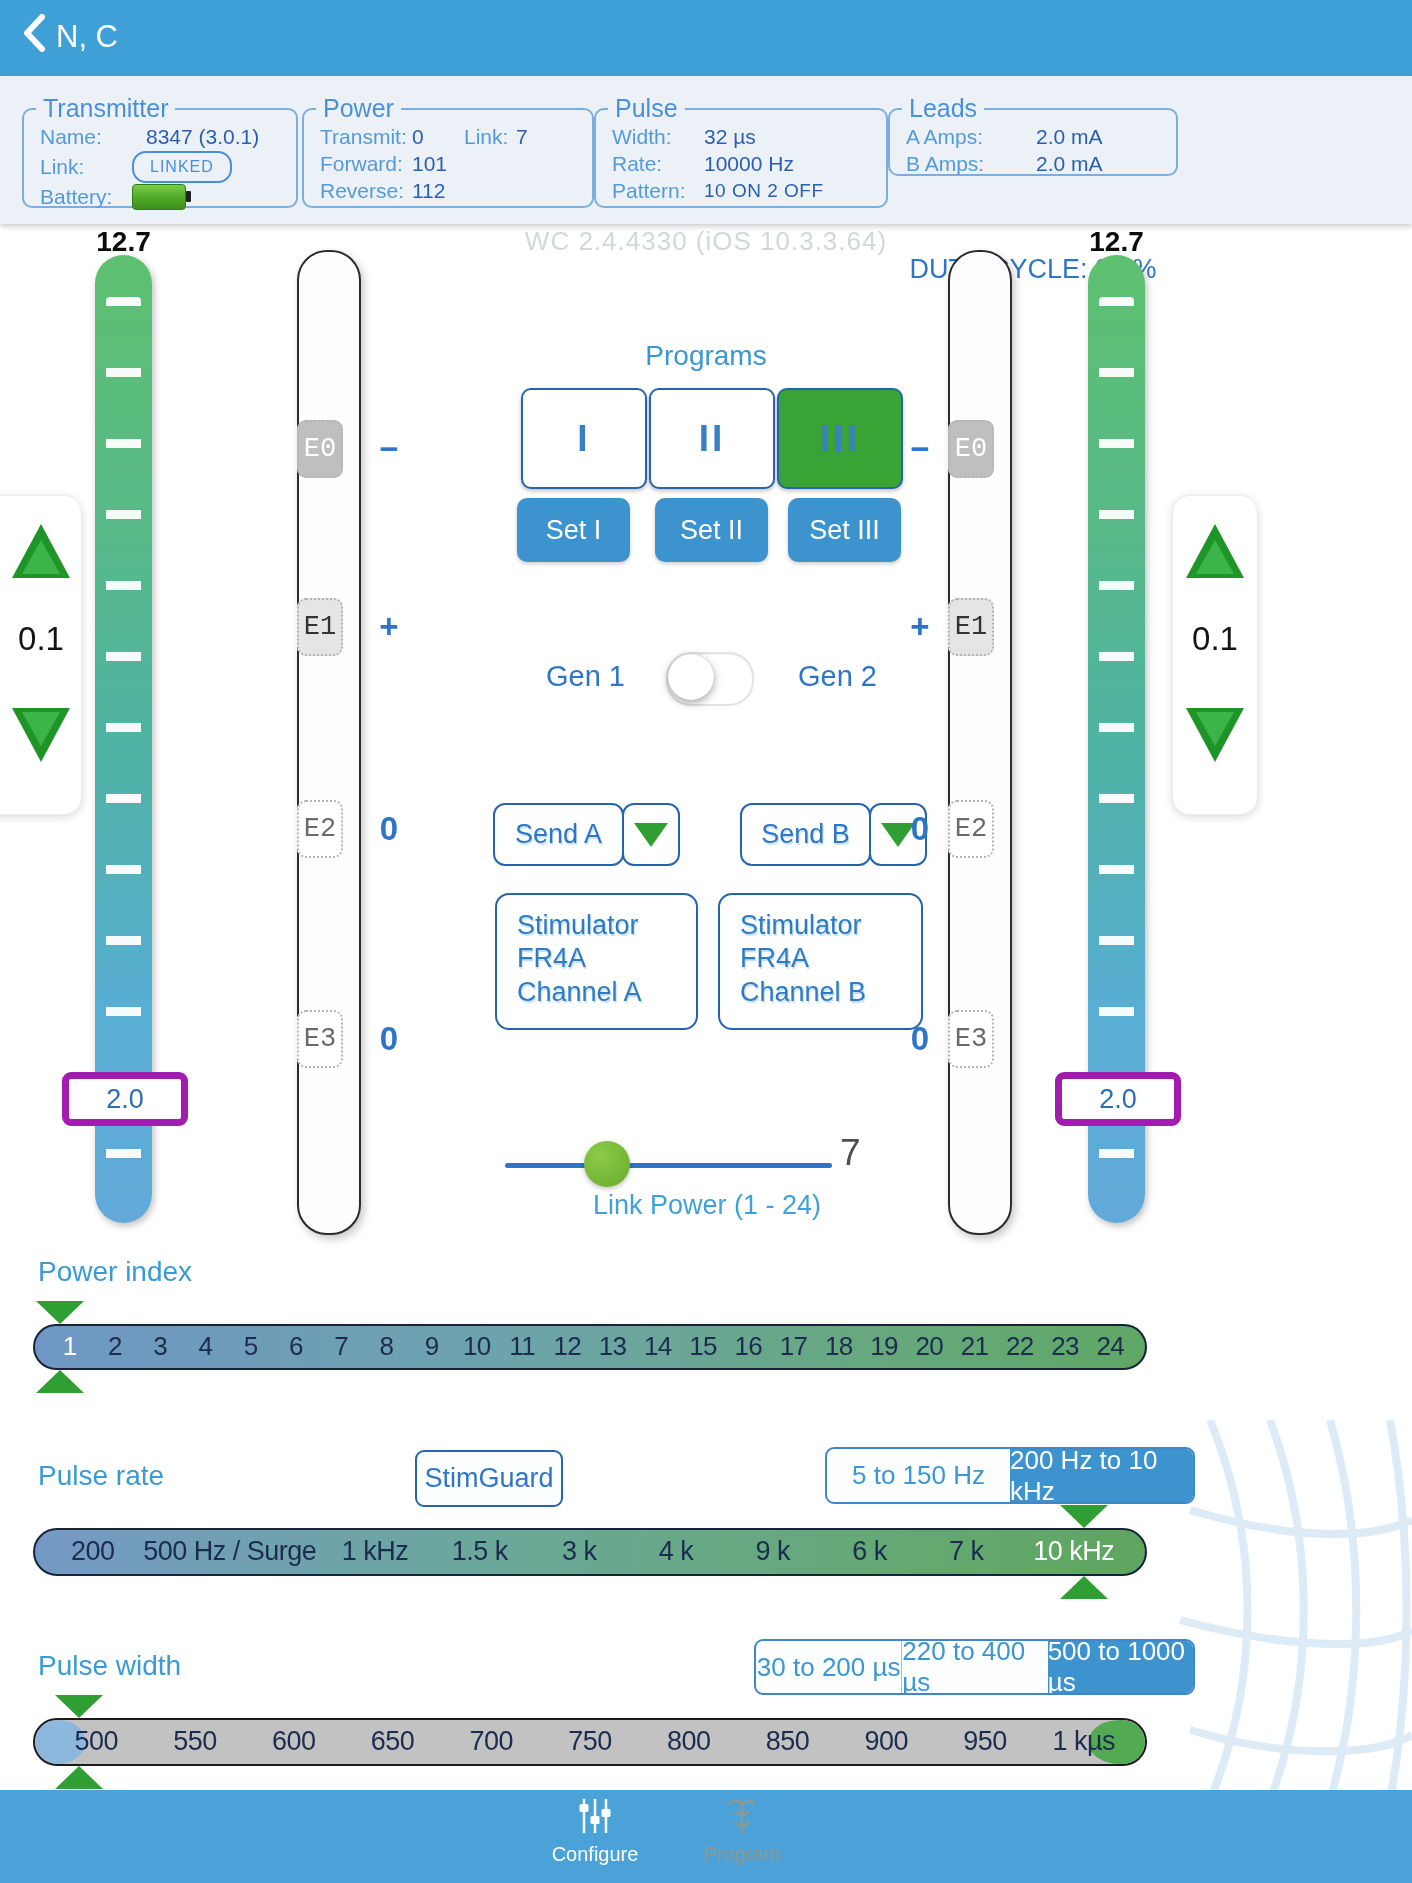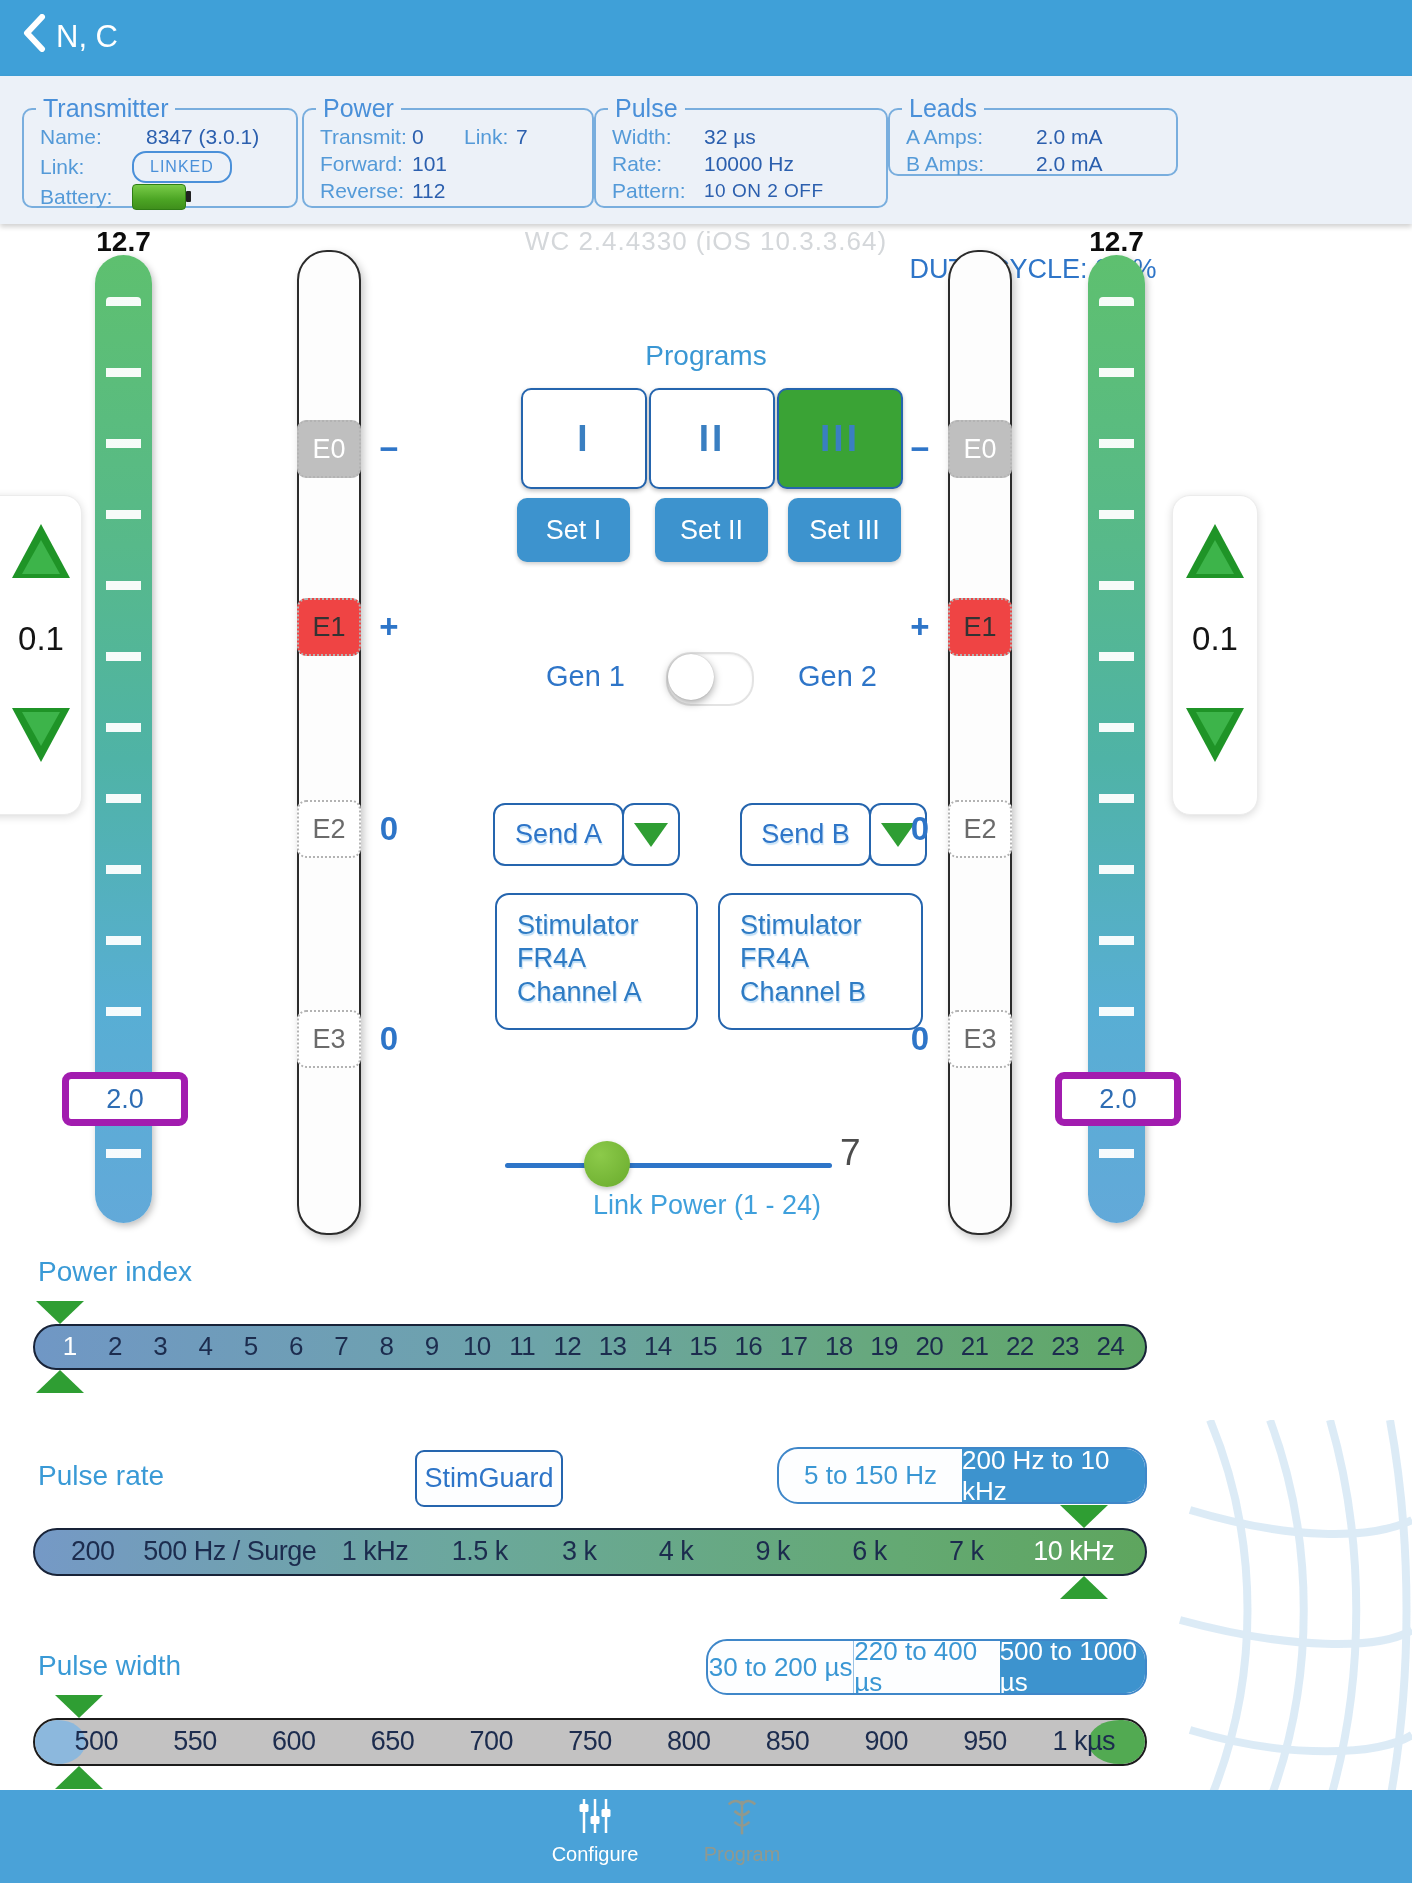--- a/index.html
+++ b/index.html
@@ -43,23 +43,23 @@
   .lp-label{position:absolute;left:507px;top:1190px;width:400px;text-align:center;color:#3fa0dc;font-size:27px;}
 
   
   .amp-max{position:absolute;top:226px;width:57px;text-align:center;color:#0c0c0c;font-size:28px;font-weight:bold;}
   .vslider{position:absolute;top:255px;width:57px;height:968px;border-radius:29px;background:linear-gradient(180deg,#5ec06f 0%,#57b98a 30%,#4fb3a6 52%,#58aed4 78%,#62a9d9 100%);box-shadow:2px 3px 7px rgba(0,0,0,.25);cursor:pointer;}
   .vticks{position:absolute;left:11px;right:11px;top:42px;bottom:24px;background:repeating-linear-gradient(to bottom,rgba(255,255,255,.95) 0 9px,transparent 9px 71px);border-radius:4px;}
   .vbubble{position:absolute;top:1072px;width:112px;height:40px;background:#fff;border:7px solid #a21caf;border-radius:9px;display:flex;align-items:center;justify-content:center;color:#2e6db4;font-size:27px;z-index:3;}
 
   
   .ecol{position:absolute;top:250px;width:64px;height:985px;background:#fdfdfd;border:2.5px solid #2b2b2b;border-radius:30px;box-shadow:3px 4px 9px rgba(0,0,0,.22);box-sizing:border-box;}
-  .ebox{position:absolute;width:64px;height:58px;border:2.5px dotted #b3b3b3;border-radius:9px;box-sizing:border-box;display:flex;align-items:center;justify-content:center;font-size:27px;cursor:pointer;z-index:2;}
+  .ebox{position:absolute;width:46px;height:58px;border:2.5px dotted #b3b3b3;border-radius:9px;box-sizing:border-box;display:flex;align-items:center;justify-content:center;font-size:27px;cursor:pointer;z-index:2;font-family:Liberation Mono, monospace;}
   .ebox.gray{background:#bfbfbf;color:#fff;}
-  .ebox.orange{background:#ef4444;color:#333;}
+  .ebox.orange{background:#e5e5e5;color:#333;}
   .ebox.white{background:#fff;color:#6b6b6b;}
   .esign{position:absolute;width:36px;height:58px;display:flex;align-items:center;justify-content:center;color:#2e75c8;font-size:33px;font-weight:bold;}
 
   
   .arrowcard{position:absolute;top:495px;height:318px;background:#fff;border:1px solid #ececec;border-radius:18px;box-shadow:0 2px 8px rgba(0,0,0,.15);}
   .tri-up-big{position:relative;width:0;height:0;border-left:29px solid transparent;border-right:29px solid transparent;border-bottom:54px solid #1f9427;cursor:pointer;}
   .tri-up-big::after{content:'';position:absolute;left:-19px;top:16px;width:0;height:0;border-left:19px solid transparent;border-right:19px solid transparent;border-bottom:34px solid #3db44a;}
   .tri-down-big{position:relative;width:0;height:0;border-left:29px solid transparent;border-right:29px solid transparent;border-top:54px solid #1f9427;cursor:pointer;}
   .tri-down-big::after{content:'';position:absolute;left:-19px;bottom:16px;width:0;height:0;border-left:19px solid transparent;border-right:19px solid transparent;border-top:34px solid #3db44a;}
   .steplabel{color:#141414;font-size:33px;text-align:center;}
@@ -73,21 +73,21 @@
   .bnum{flex:1;text-align:center;color:#1c2c4e;font-size:26px;line-height:41px;letter-spacing:-.5px;cursor:pointer;}
   .bnum.big{font-size:27px;line-height:43px;}
   .bnum.selwhite{color:#fff;}
   .capblue{position:absolute;left:0;top:0;bottom:0;width:50px;background:#8cb8dd;border-radius:24px 60% 60% 24px / 24px 50% 50% 24px;}
   .capgreen{position:absolute;right:0;top:0;bottom:0;width:56px;background:#52aa52;border-radius:60% 24px 24px 60% / 50% 24px 24px 50%;}
   .mark-down{position:absolute;width:0;height:0;border-left:24px solid transparent;border-right:24px solid transparent;border-top:23px solid #2f9e33;z-index:2;}
   .mark-up{position:absolute;width:0;height:0;border-left:24px solid transparent;border-right:24px solid transparent;border-bottom:23px solid #2f9e33;z-index:2;}
 
   
   .stimguard{position:absolute;left:415px;top:1450px;width:148px;height:57px;border:2.5px solid #2565ae;border-radius:9px;background:#fdfeff;display:flex;align-items:center;justify-content:center;color:#2e75c8;font-size:27px;box-sizing:border-box;cursor:pointer;}
-  .segtabs{position:absolute;display:flex;border:2.5px solid #3f87c9;border-radius:21px;overflow:hidden;background:#fdfeff;box-sizing:border-box;}
+  .segtabs{position:absolute;display:flex;border:2.5px solid #3f87c9;border-radius:9px;overflow:hidden;background:#fdfeff;box-sizing:border-box;margin-left:48px;}
   .seg{flex:1;display:flex;align-items:center;justify-content:center;color:#3a97d4;font-size:26px;cursor:pointer;border-left:1.5px solid #9cc3e5;}
   .seg:first-child{border-left:none;}
   .seg.active{background:#3d93ce;color:#fff;border-left:none;}
 
   
   .tabbar{position:absolute;left:0;top:1790px;width:1412px;height:93px;background:#4aa2d8;}
   .tab{position:absolute;top:6px;width:130px;display:flex;flex-direction:column;align-items:center;gap:3px;cursor:pointer;}
   .tablabel{font-size:20px;}
   .tab.on .tablabel{color:#ffffff;}
   .tab.off .tablabel{color:#90998f;}

